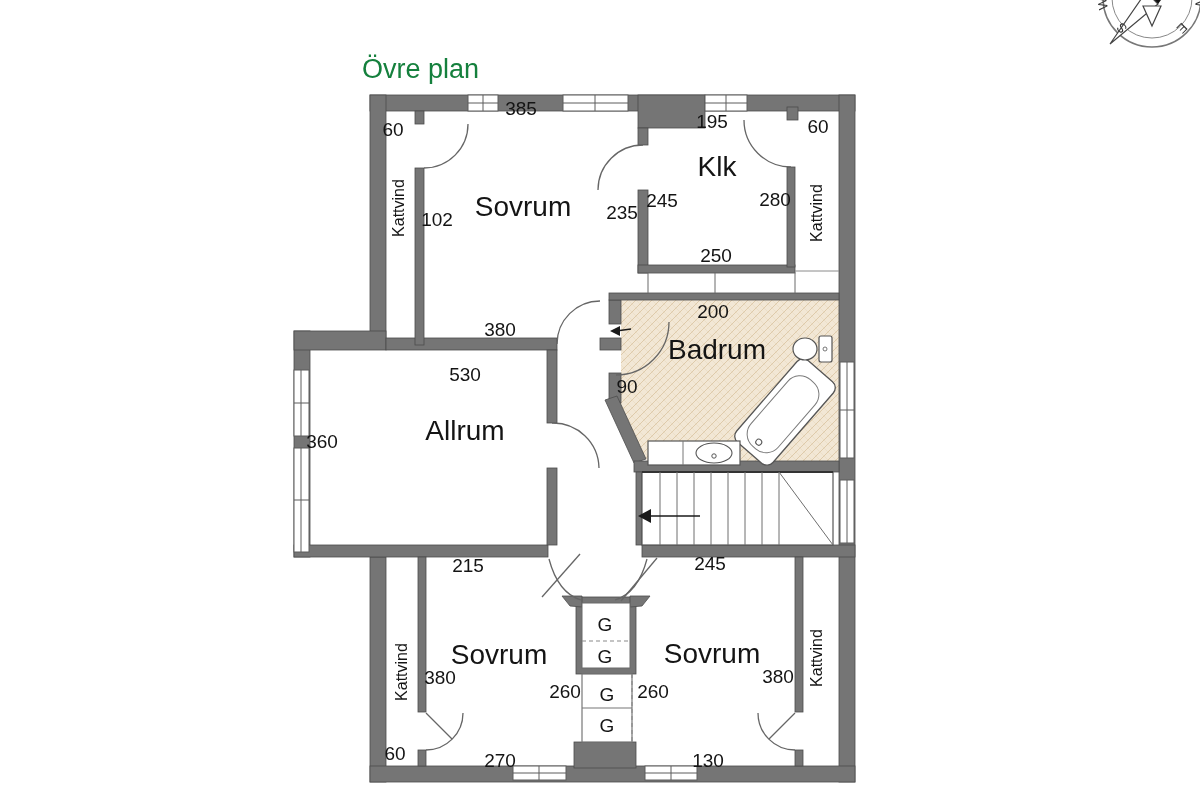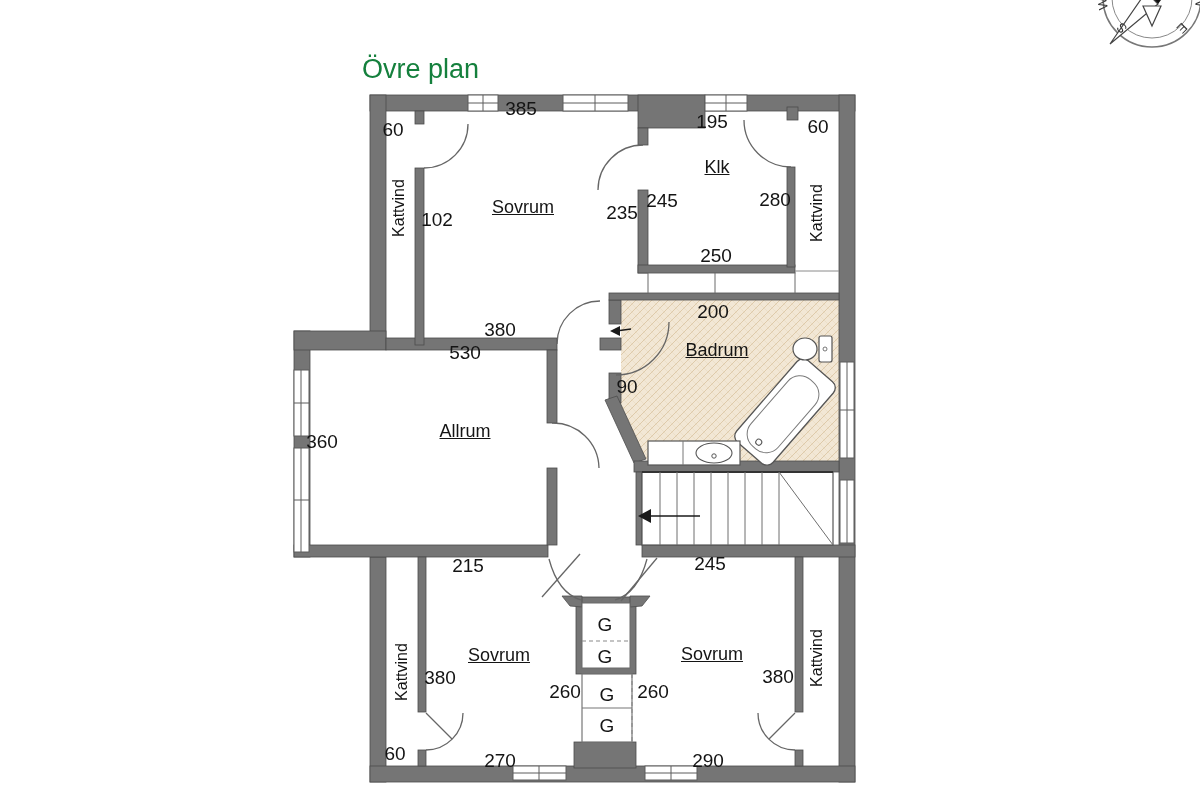--- a/index.html
+++ b/index.html
@@ -1,21 +1,21 @@
 <!DOCTYPE html>
 <html><head>
 <meta charset="utf-8">
 <style>
   html,body{margin:0;padding:0;background:#ffffff;}
   #canvas{position:relative;width:1200px;height:800px;background:#ffffff;overflow:hidden;
           font-family:"Liberation Sans", sans-serif;color:#141414;}
   svg{position:absolute;left:0;top:0;}
   .lbl{position:absolute;transform:translate(-50%,-50%);white-space:nowrap;
        font-size:19px;color:#141414;line-height:1;}
-  .room{font-size:18px;text-decoration:underline;}
+  .room{font-size:28px;}
   .vert{transform:translate(-50%,-50%) rotate(-90deg);font-size:16px;}
   .gl{font-size:19px;}
   .title{position:absolute;left:362px;top:54px;font-size:27px;color:#15803d;}
 </style>
 </head>
 <body>
 
 <div id="canvas">
 
 <svg width="1200" height="800" viewBox="0 0 1200 800">
@@ -227,25 +227,25 @@
 <div class="lbl" style="left:712px;top:121px;">195</div>
 <div class="lbl" style="left:818px;top:126px;">60</div>
 <div class="lbl" style="left:437px;top:219px;">102</div>
 <div class="lbl" style="left:622px;top:212px;">235</div>
 <div class="lbl" style="left:662px;top:200px;">245</div>
 <div class="lbl" style="left:775px;top:199px;">280</div>
 <div class="lbl" style="left:716px;top:255px;">250</div>
 <div class="lbl" style="left:713px;top:311px;">200</div>
 <div class="lbl" style="left:627px;top:386px;">90</div>
 <div class="lbl" style="left:500px;top:329px;">380</div>
-<div class="lbl" style="left:465px;top:352px;">530</div>
+<div class="lbl" style="left:465px;top:374px;">530</div>
 <div class="lbl" style="left:322px;top:441px;">360</div>
 <div class="lbl" style="left:468px;top:565px;">215</div>
 <div class="lbl" style="left:710px;top:563px;">245</div>
 <div class="lbl" style="left:440px;top:677px;">380</div>
 <div class="lbl" style="left:565px;top:691px;">260</div>
 <div class="lbl" style="left:653px;top:691px;">260</div>
 <div class="lbl" style="left:778px;top:676px;">380</div>
 <div class="lbl" style="left:395px;top:753px;">60</div>
 <div class="lbl" style="left:500px;top:760px;">270</div>
-<div class="lbl" style="left:708px;top:760px;">290</div>
+<div class="lbl" style="left:708px;top:760px;">130</div>
 
 </div>
 
 </body></html>

